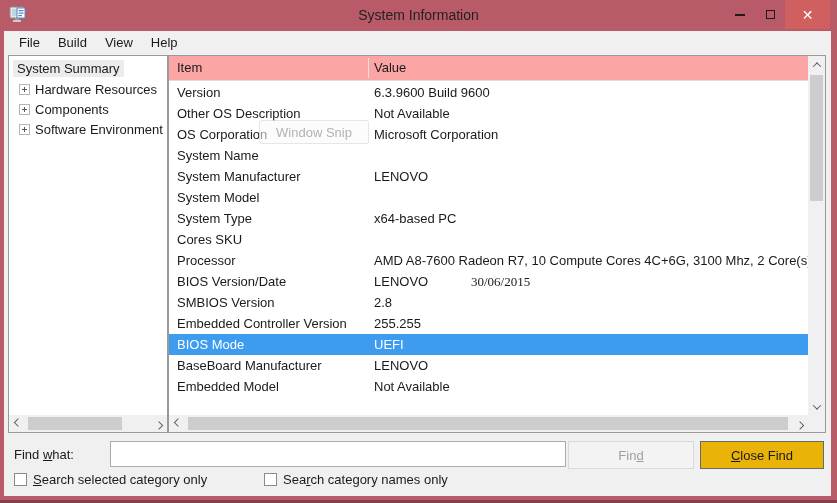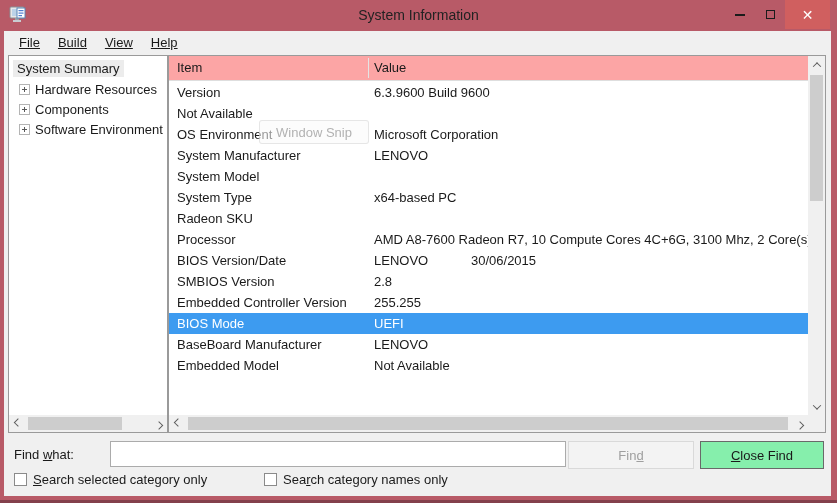--- a/index.html
+++ b/index.html
@@ -16,21 +16,21 @@
   .btn-max{right:52px;width:30px;}
   .btn-close{right:7px;width:45px;background:#d05f5f;}
   .glyph-min{width:10px;height:2px;background:#1b1b1b;}
   .glyph-max{width:9px;height:9px;border:1.5px solid #1b1b1b;background:transparent;}
   .glyph-close{color:#fff;font-size:14px;line-height:14px;}
 
   
   .client{position:absolute;left:4px;top:31px;right:6px;bottom:7px;background:#f0f0f0;}
 
   
-  .menubar{position:absolute;left:0;top:0;right:0;height:22px;display:flex;align-items:center;padding-left:6px;font-size:13px;color:#1a1a1a;text-decoration:underline;}
+  .menubar{position:absolute;left:0;top:0;right:0;height:22px;display:flex;align-items:center;padding-left:6px;font-size:13px;color:#1a1a1a;}
   .menu-item{padding:3px 9px;}
 
   
   .panel{position:absolute;background:#fff;border:1px solid #9a9a9a;}
   .tree-panel{left:4px;top:24px;width:160px;height:378px;overflow:hidden;}
   .list-panel{left:164px;top:24px;width:658px;height:378px;overflow:hidden;}
 
   
   .tree{position:absolute;left:0;top:0;right:0;bottom:17px;padding:4px 0 0 4px;font-size:13px;color:#1a1a1a;white-space:nowrap;overflow:hidden;}
   .tree-root{display:inline-block;padding:1px 4px;background:#ececec;margin-bottom:2px;}
@@ -42,21 +42,21 @@
 
   
   .list-header{position:absolute;left:0;top:0;right:17px;height:25px;background:#fca5a5;border-bottom:1px solid #dedede;font-size:13px;color:#1a1a1a;}
   .col-item-h{position:absolute;left:8px;top:4px;}
   .col-value-h{position:absolute;left:205px;top:4px;}
   .col-divider{position:absolute;left:199px;top:2px;bottom:2px;width:1px;background:#e4e4e4;}
   .rows{position:absolute;left:0;top:26px;right:17px;bottom:17px;overflow:hidden;}
   .row{display:flex;height:21px;align-items:center;font-size:13px;color:#1a1a1a;white-space:nowrap;}
   .row .c1{width:197px;padding-left:8px;flex:0 0 auto;overflow:hidden;}
   .row .c2{position:relative;flex:1;padding-left:8px;overflow:visible;}
-  .row .v2{position:absolute;left:105px;top:0;}
+  .row .v2{position:absolute;left:105px;top:0;font-family:Liberation Serif, serif;}
   .row.selected{background:#3d9bf0;color:#fff;}
 
   
   .snip-ghost{position:absolute;left:90px;top:64px;width:110px;height:24px;background:rgba(250,250,250,0.55);border:1px solid rgba(190,190,190,0.35);border-radius:3px;display:flex;align-items:center;justify-content:center;font-size:13px;color:rgba(165,165,165,0.85);z-index:5;}
 
   
   .vbar{position:absolute;top:0;right:0;bottom:17px;width:17px;background:#f0f0f0;}
   .hbar{position:absolute;left:0;right:17px;bottom:0;height:17px;background:#f0f0f0;}
   .tree-hbar{right:0;}
   .corner{position:absolute;right:0;bottom:0;width:17px;height:17px;background:#f0f0f0;}
@@ -64,21 +64,21 @@
   .chev{width:6px;height:6px;border-left:1.6px solid #5c5c5c;border-top:1.6px solid #5c5c5c;}
   .chev.up{transform:rotate(45deg) translate(1px,1px);}
   .chev.down{transform:rotate(225deg) translate(1px,1px);}
   .chev.left{transform:rotate(-45deg) translate(1px,-1px);}
   .chev.right{transform:rotate(135deg) translate(1px,-1px);}
   .thumb{position:absolute;background:#cdcdcd;}
 
   
   .find-label{position:absolute;left:10px;top:416px;font-size:13px;color:#1a1a1a;}
   .find-input{position:absolute;left:106px;top:410px;width:456px;height:26px;border:1px solid #ababab;background:#fff;font-size:13px;padding:0 5px;outline:none;}
-  .btn{position:absolute;top:410px;height:28px;font-size:13px;display:flex;align-items:center;justify-content:center;background:#86efac;border:1px solid #b0b0b0;color:#1a1a1a;cursor:default;}
+  .btn{position:absolute;top:410px;height:28px;font-size:13px;display:flex;align-items:center;justify-content:center;background:#eab308;border:1px solid #b0b0b0;color:#1a1a1a;cursor:default;}
   .btn-find{left:564px;width:126px;background:#f3f3f3;border-color:#d9d9d9;color:#9f9f9f;}
   .btn-closefind{left:696px;width:124px;border-color:#696969;}
   .key{text-decoration:underline;}
 
   .check-row{position:absolute;top:441px;display:flex;align-items:center;font-size:13px;color:#1a1a1a;}
   .cr1{left:10px;}
   .cr2{left:260px;}
   .checkbox{width:13px;height:13px;background:#fff;border:1px solid #8a8a8a;margin-right:6px;flex:0 0 auto;}
 </style>
 </head>
@@ -151,40 +151,45 @@
         <span class="col-divider"></span>
         <span class="col-value-h">Value</span>
       </div>
 
       <div class="rows">
           <div class="row">
             <div class="c1">Version</div>
             <div class="c2"><span>6.3.9600 Build 9600</span></div>
           </div>
           <div class="row">
+            <div class="c1">Other OS Description</div>
             <div class="c2"><span>Not Available</span></div>
           </div>
           <div class="row">
-            <div class="c1">OS Environment</div>
+            <div class="c1">OS Corporation</div>
             <div class="c2"><span>Microsoft Corporation</span></div>
+          </div>
+          <div class="row">
+            <div class="c1">System Name</div>
+            <div class="c2"><span></span></div>
           </div>
           <div class="row">
             <div class="c1">System Manufacturer</div>
             <div class="c2"><span>LENOVO</span></div>
           </div>
           <div class="row">
             <div class="c1">System Model</div>
             <div class="c2"><span></span></div>
           </div>
           <div class="row">
             <div class="c1">System Type</div>
             <div class="c2"><span>x64-based PC</span></div>
           </div>
           <div class="row">
-            <div class="c1">Radeon SKU</div>
+            <div class="c1">Cores SKU</div>
             <div class="c2"><span></span></div>
           </div>
           <div class="row">
             <div class="c1">Processor</div>
             <div class="c2"><span>AMD A8-7600 Radeon R7, 10 Compute Cores 4C+6G, 3100 Mhz, 2 Core(s)</span></div>
           </div>
           <div class="row">
             <div class="c1">BIOS Version/Date</div>
             <div class="c2"><span>LENOVO</span><span class="v2">30/06/2015</span></div>
           </div>

